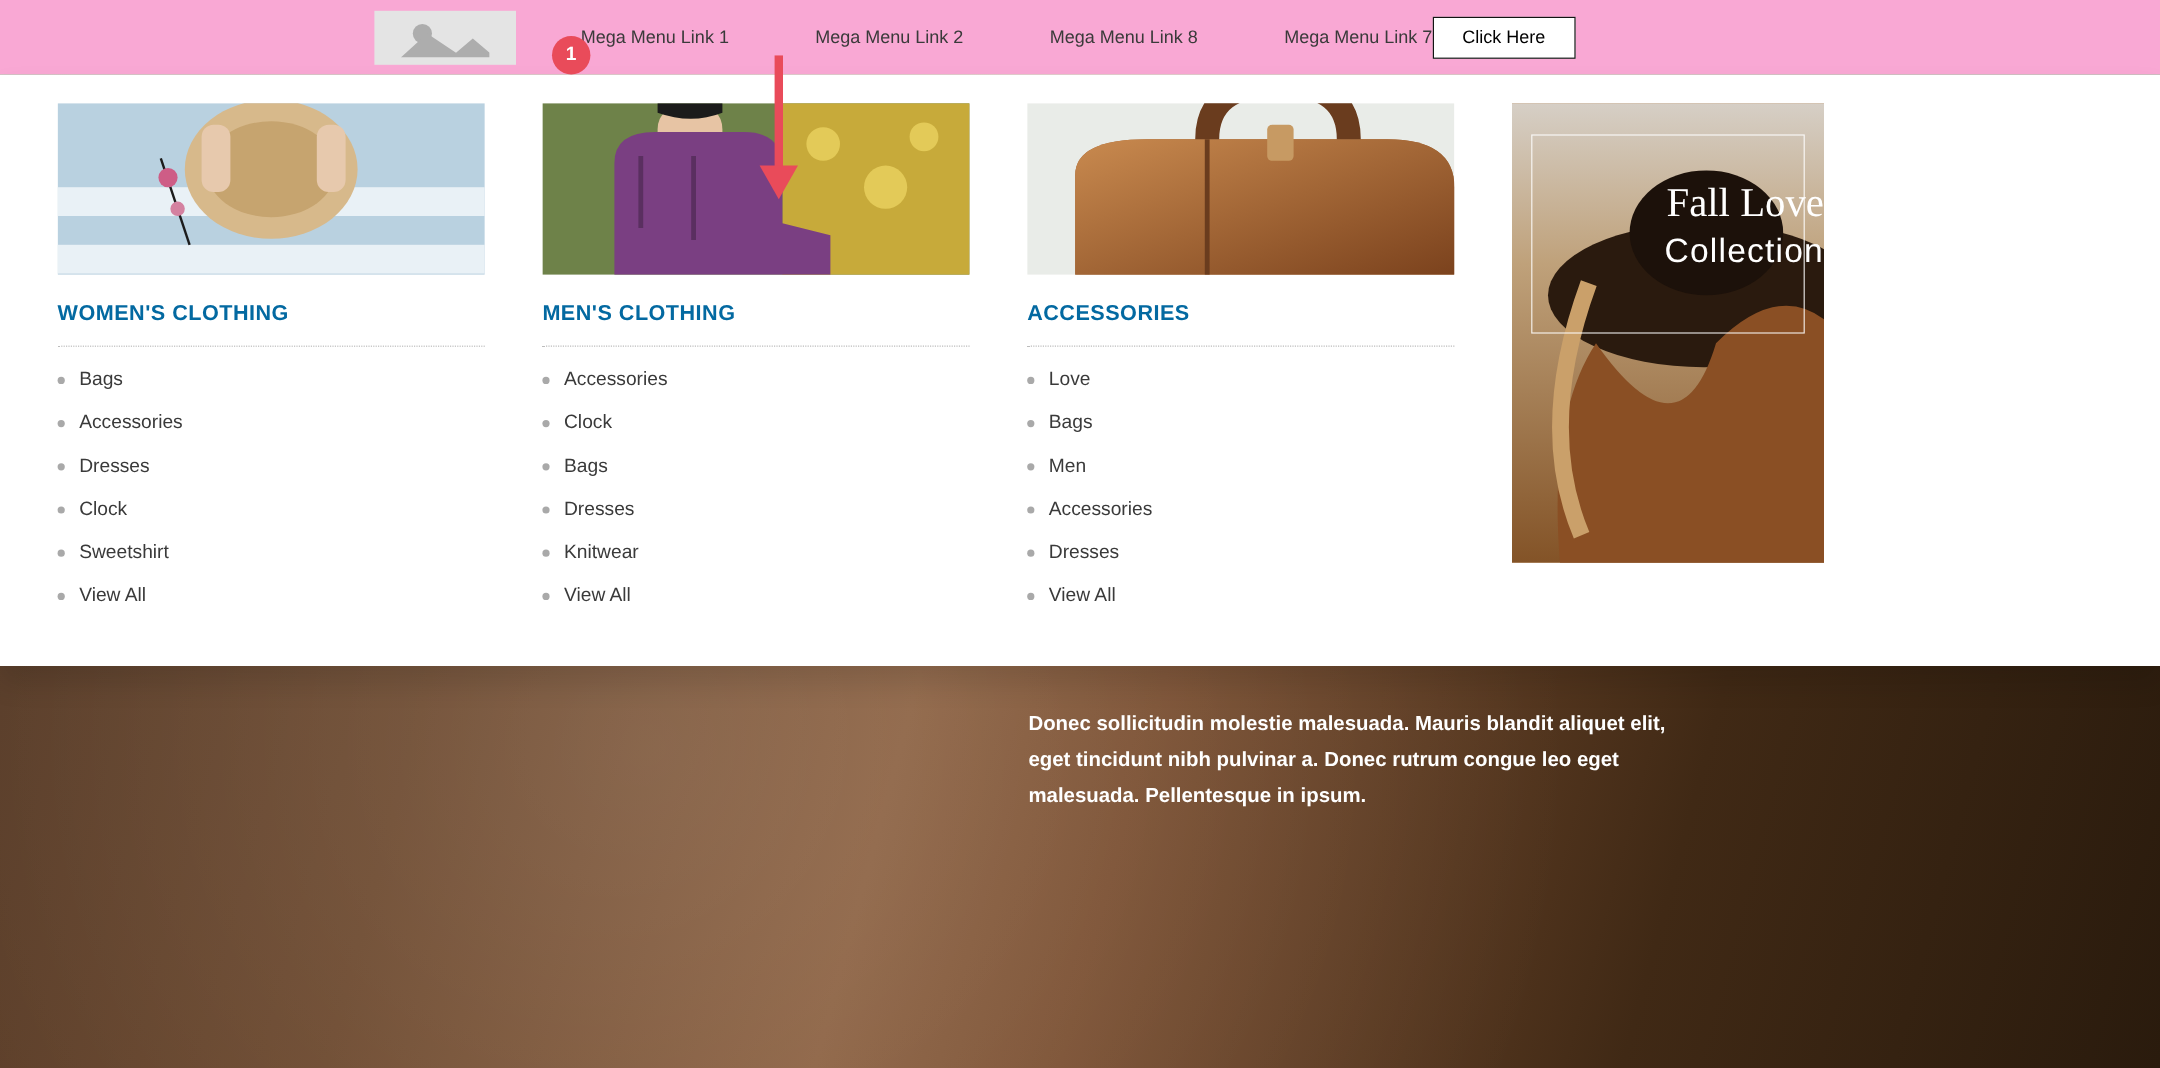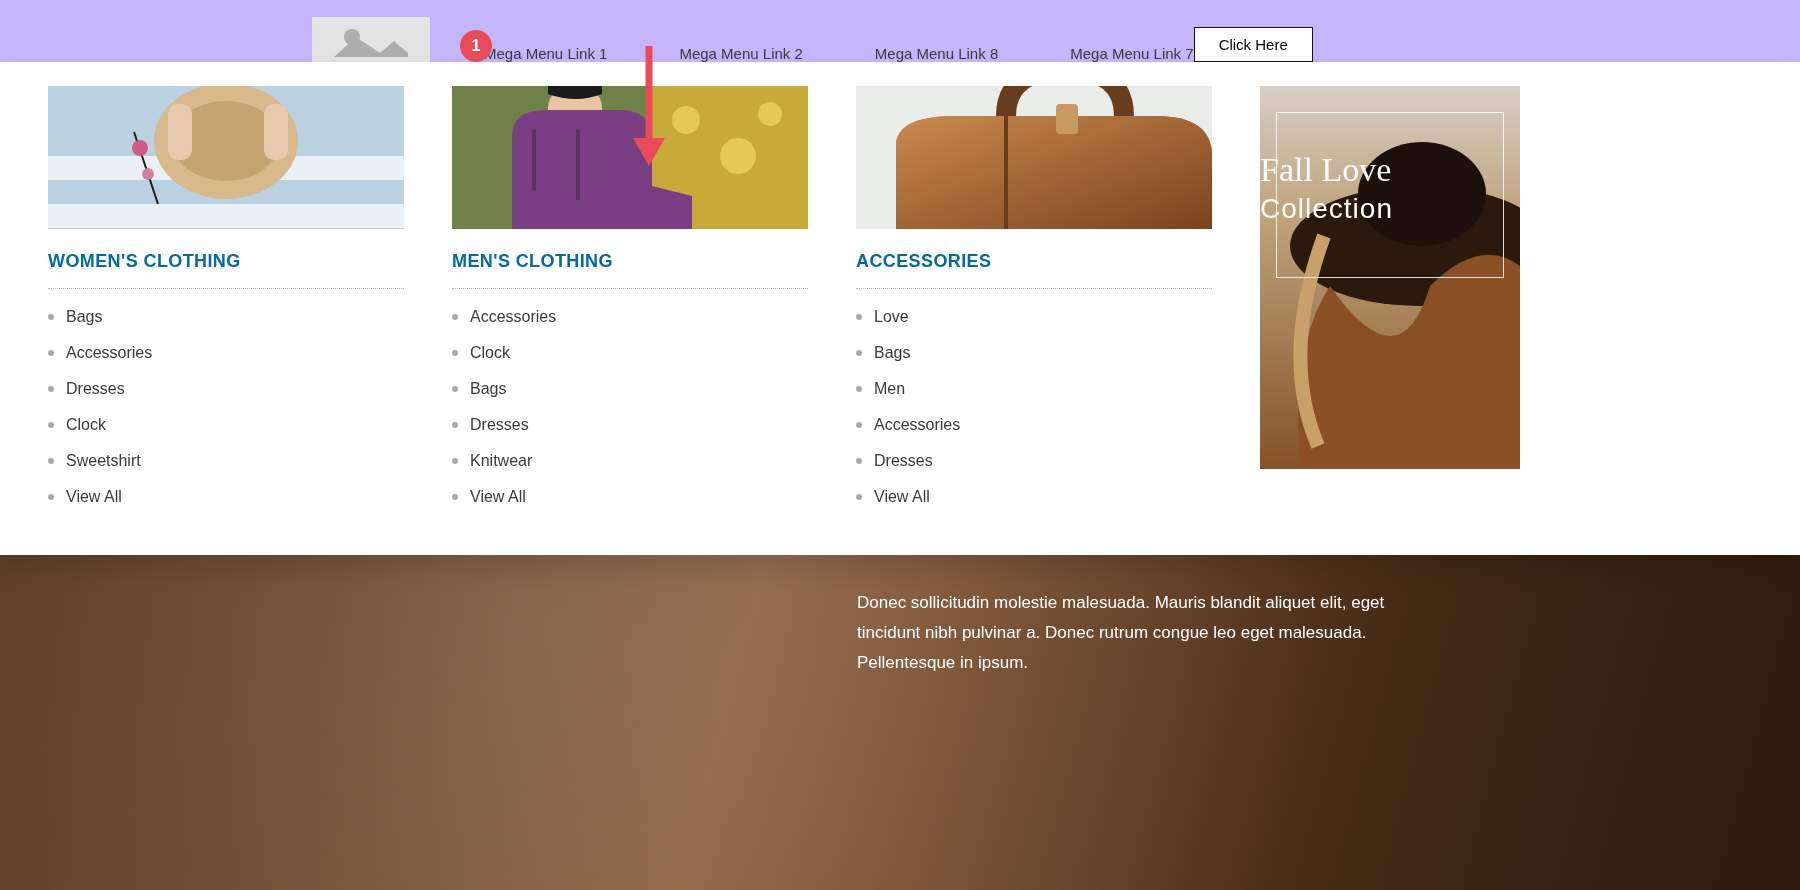--- a/index.html
+++ b/index.html
@@ -14,32 +14,32 @@
       radial-gradient(circle at 30% 70%, rgba(255,255,255,0.12) 0%, rgba(0,0,0,0) 55%),
       linear-gradient(105deg, #4d3321 0%, #6a462b 25%, #8a5f3f 45%, #7a4f31 55%, #402915 78%, #2a1b0d 100%);
   }
   .hero-text {
     position: absolute;
     left: 857px; top: 588px;
     width: 560px;
     color: #fff;
     font-size: 17px;
     line-height: 30px;
-    font-weight: 400;
+    font-weight: 700;
   }
 
   
   .navbar {
     position: absolute;
     left: 0; right: 0; top: 0;
     height: 62px;
-    background: #c4b5fd;
+    background: #f9a8d4;
     padding-left: 312px;
     display: flex;
-    align-items: flex-end;
+    align-items: center;
     gap: 0;
     box-shadow: 0 6px 10px rgba(0,0,0,0.06);
     z-index: 5;
   }
   .logo {
     width: 118px; height: 45px;
     background: #e4e4e4;
     display: flex; align-items: center; justify-content: center;
     margin-right: 54px;
   }
@@ -94,21 +94,21 @@
   
   .promo {
     width:260px; height:383px; object-fit:cover; display:block;
   }
   .promo-wrap { position:relative; }
   .promo-border {
     position:absolute; left:16px; top:26px; right:16px; height:166px;
     border:1.5px solid #fff; opacity:0.85;
   }
   .promo-text {
-    position:absolute; left:0; right:0; top:65px; text-align:left; color:#fff;
+    position:absolute; left:0; right:0; top:65px; text-align:right; color:#fff;
   }
   .promo-script { font-family: "Brush Script MT", cursive; font-size:34px; }
   .promo-serif  { font-family: Liberation Sans, sans-serif; font-size:28px; letter-spacing:1px; margin-top:4px;}
 </style>
 </head>
 <body>
 
 <div class="bg-hero"></div>
 <div class="hero-text">Donec sollicitudin molestie malesuada. Mauris blandit aliquet elit, eget tincidunt nibh pulvinar a. Donec rutrum congue leo eget malesuada. Pellentesque in ipsum.</div>
 

